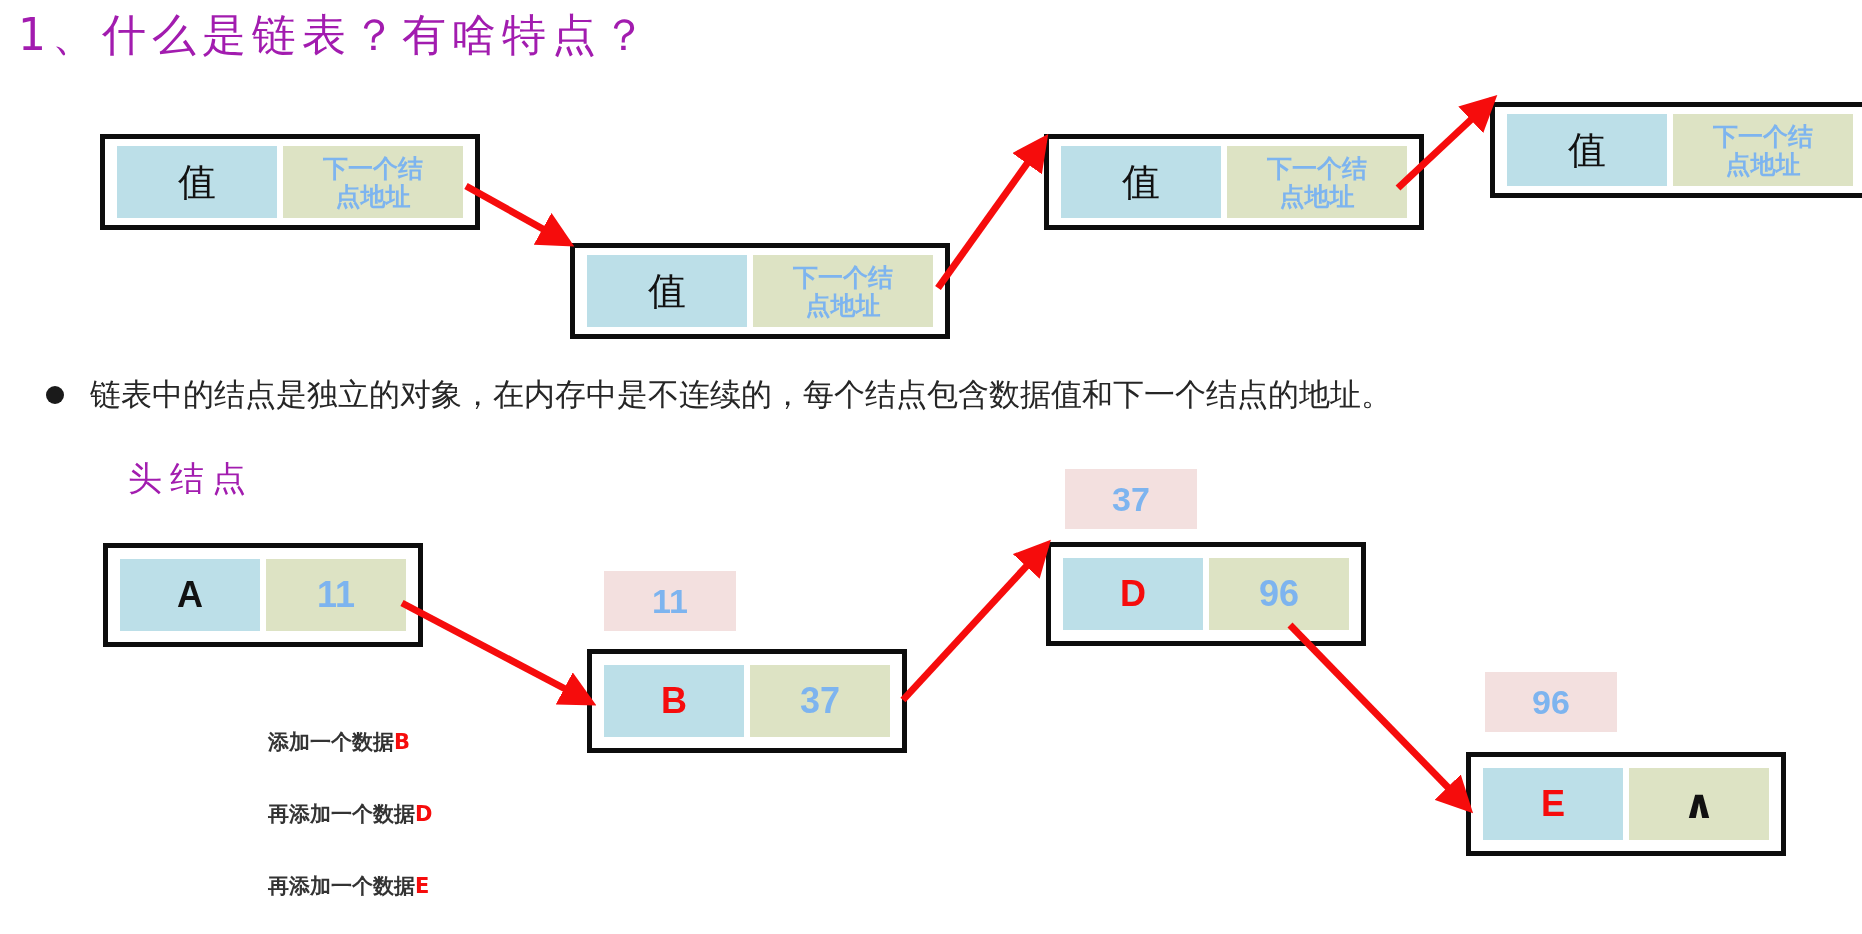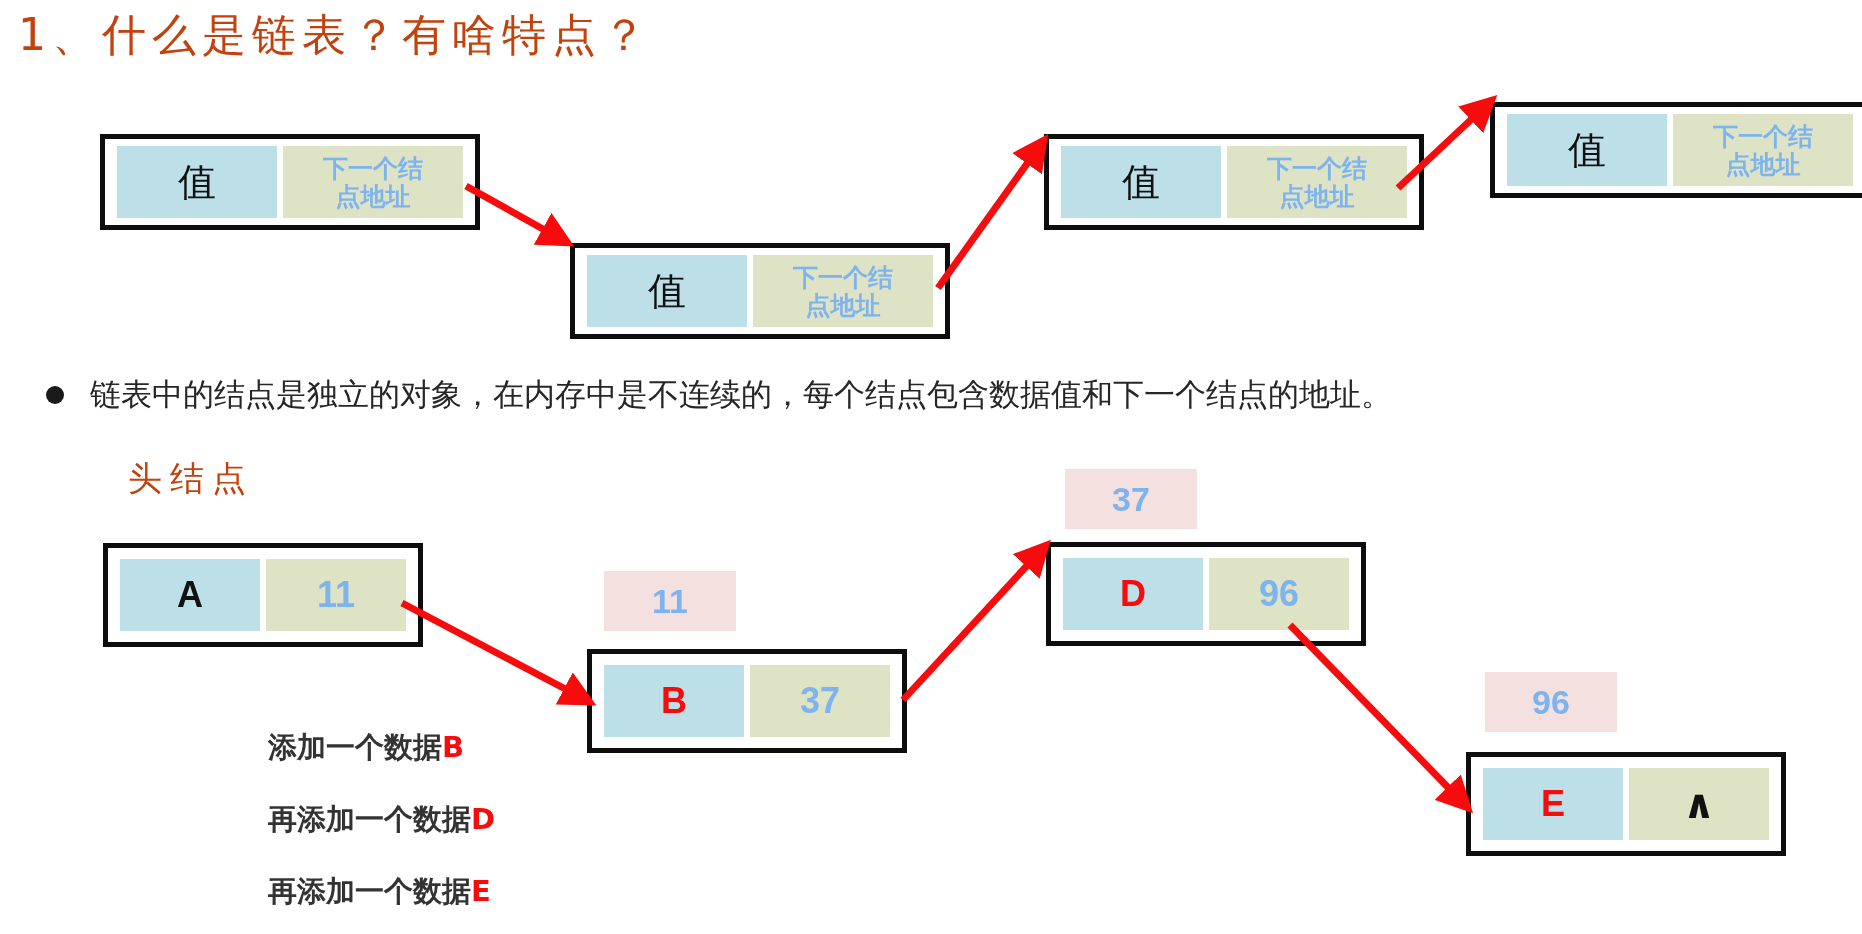--- a/index.html
+++ b/index.html
@@ -8,21 +8,21 @@
     background:#ffffff;
     font-family:"Liberation Sans","DejaVu Sans",sans-serif;
     overflow:hidden;
     position:relative;
   }
   #stage{position:absolute;left:0;top:0;width:1862px;height:934px;}
 
   
   .heading-pink{
     position:absolute;
-    color:#c2410c;
+    color:#a21caf;
     font-family:"DejaVu Sans","Liberation Sans",sans-serif;
     font-weight:400;
     letter-spacing:6px;
     white-space:nowrap;
   }
   #title{left:18px;top:6px;font-size:44px;}
   #head-node-label{left:128px;top:456px;font-size:34px;letter-spacing:8px;}
 
   
   .node{
@@ -85,21 +85,21 @@
     background:#1a1a1a;margin-right:26px;flex:0 0 auto;
   }
   #bullet-text{
     font-family:"DejaVu Sans","Liberation Sans",sans-serif;
     font-size:31px;color:#262626;white-space:nowrap;
   }
 
   
   .step{
     position:absolute;
-    font-size:29px;font-weight:bold;color:#333333;
+    font-size:21px;font-weight:bold;color:#333333;
     white-space:nowrap;
     font-family:"DejaVu Sans","Liberation Sans",sans-serif;
   }
   .step .hl{color:#f60c0c;}
 
   
   #arrows{position:absolute;left:0;top:0;width:1862px;height:934px;pointer-events:none;}
 </style>
 </head>
 <body>

